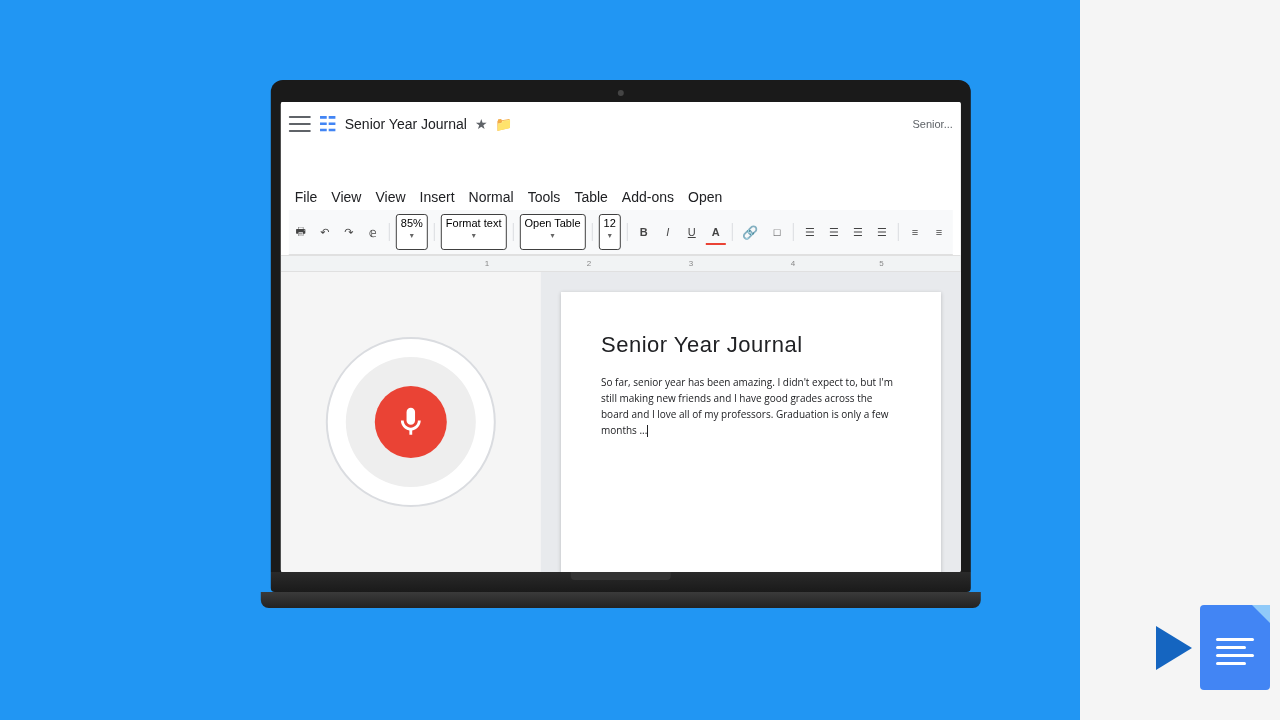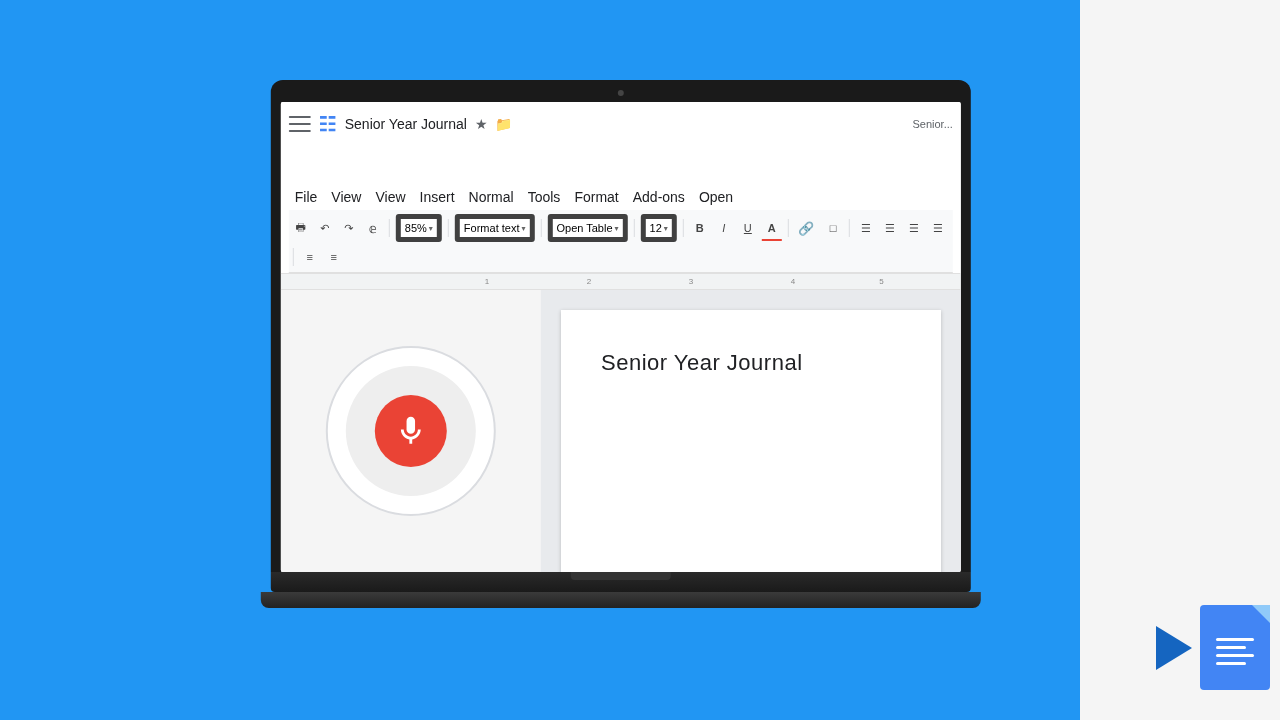--- a/index.html
+++ b/index.html
@@ -193,26 +193,27 @@
       justify-content: center;
       min-width: 20px;
       height: 22px;
     }
 
     .toolbar-dropdown {
       display: flex;
       align-items: center;
       gap: 2px;
       padding: 2px 4px;
-      border: 5px solid #404040;
+      border: 1px solid #404040;
       border-radius: 3px;
       font-size: 11px;
       cursor: pointer;
       background: white;
-      height: 28px;
+      height: 36px;
+      flex-direction: column;
     }
 
     .toolbar-divider {
       width: 1px;
       height: 18px;
       background: #dadce0;
       margin: 0 2px;
     }
 
     
@@ -410,21 +411,21 @@
           <span style="font-size:14px;color:#5f6368;">📁</span>
           <span class="docs-saving">Senior...</span>
         </div>
         <div class="docs-menu-row">
           <span class="docs-menu-item">File</span>
           <span class="docs-menu-item">View</span>
           <span class="docs-menu-item">View</span>
           <span class="docs-menu-item">Insert</span>
           <span class="docs-menu-item">Normal</span>
           <span class="docs-menu-item">Tools</span>
-          <span class="docs-menu-item">Format</span>
+          <span class="docs-menu-item">Table</span>
           <span class="docs-menu-item">Add-ons</span>
           <span class="docs-menu-item">Open</span>
         </div>
 
         <div class="docs-toolbar">
           <div class="toolbar-btn">🖶</div>
           <div class="toolbar-btn">↶</div>
           <div class="toolbar-btn">↷</div>
           <div class="toolbar-btn" style="font-size:13px;">𝕖</div>
           <div class="toolbar-divider"></div>
@@ -485,20 +486,21 @@
                   <path d="M17 11c0 2.76-2.24 5-5 5s-5-2.24-5-5H5c0 3.53 2.61 6.43 6 6.92V21h2v-3.08c3.39-.49 6-3.39 6-6.92h-2z"></path>
                 </svg>
               </div>
             </div>
           </div>
         </div>
 
         <div class="doc-page">
           <div class="doc-content">
             <h1 class="doc-h1">Senior Year Journal</h1>
+            <p class="doc-body-text">So far, senior year has been amazing. I didn't expect to, but I'm still making new friends and I have good grades across the board and I love all of my professors. Graduation is only a few months ...<span class="cursor"></span></p>
           </div>
         </div>
       </div>
 
     </div>
   </div>
 
   <div class="laptop-base">
     <div class="laptop-hinge"></div>
   </div>

